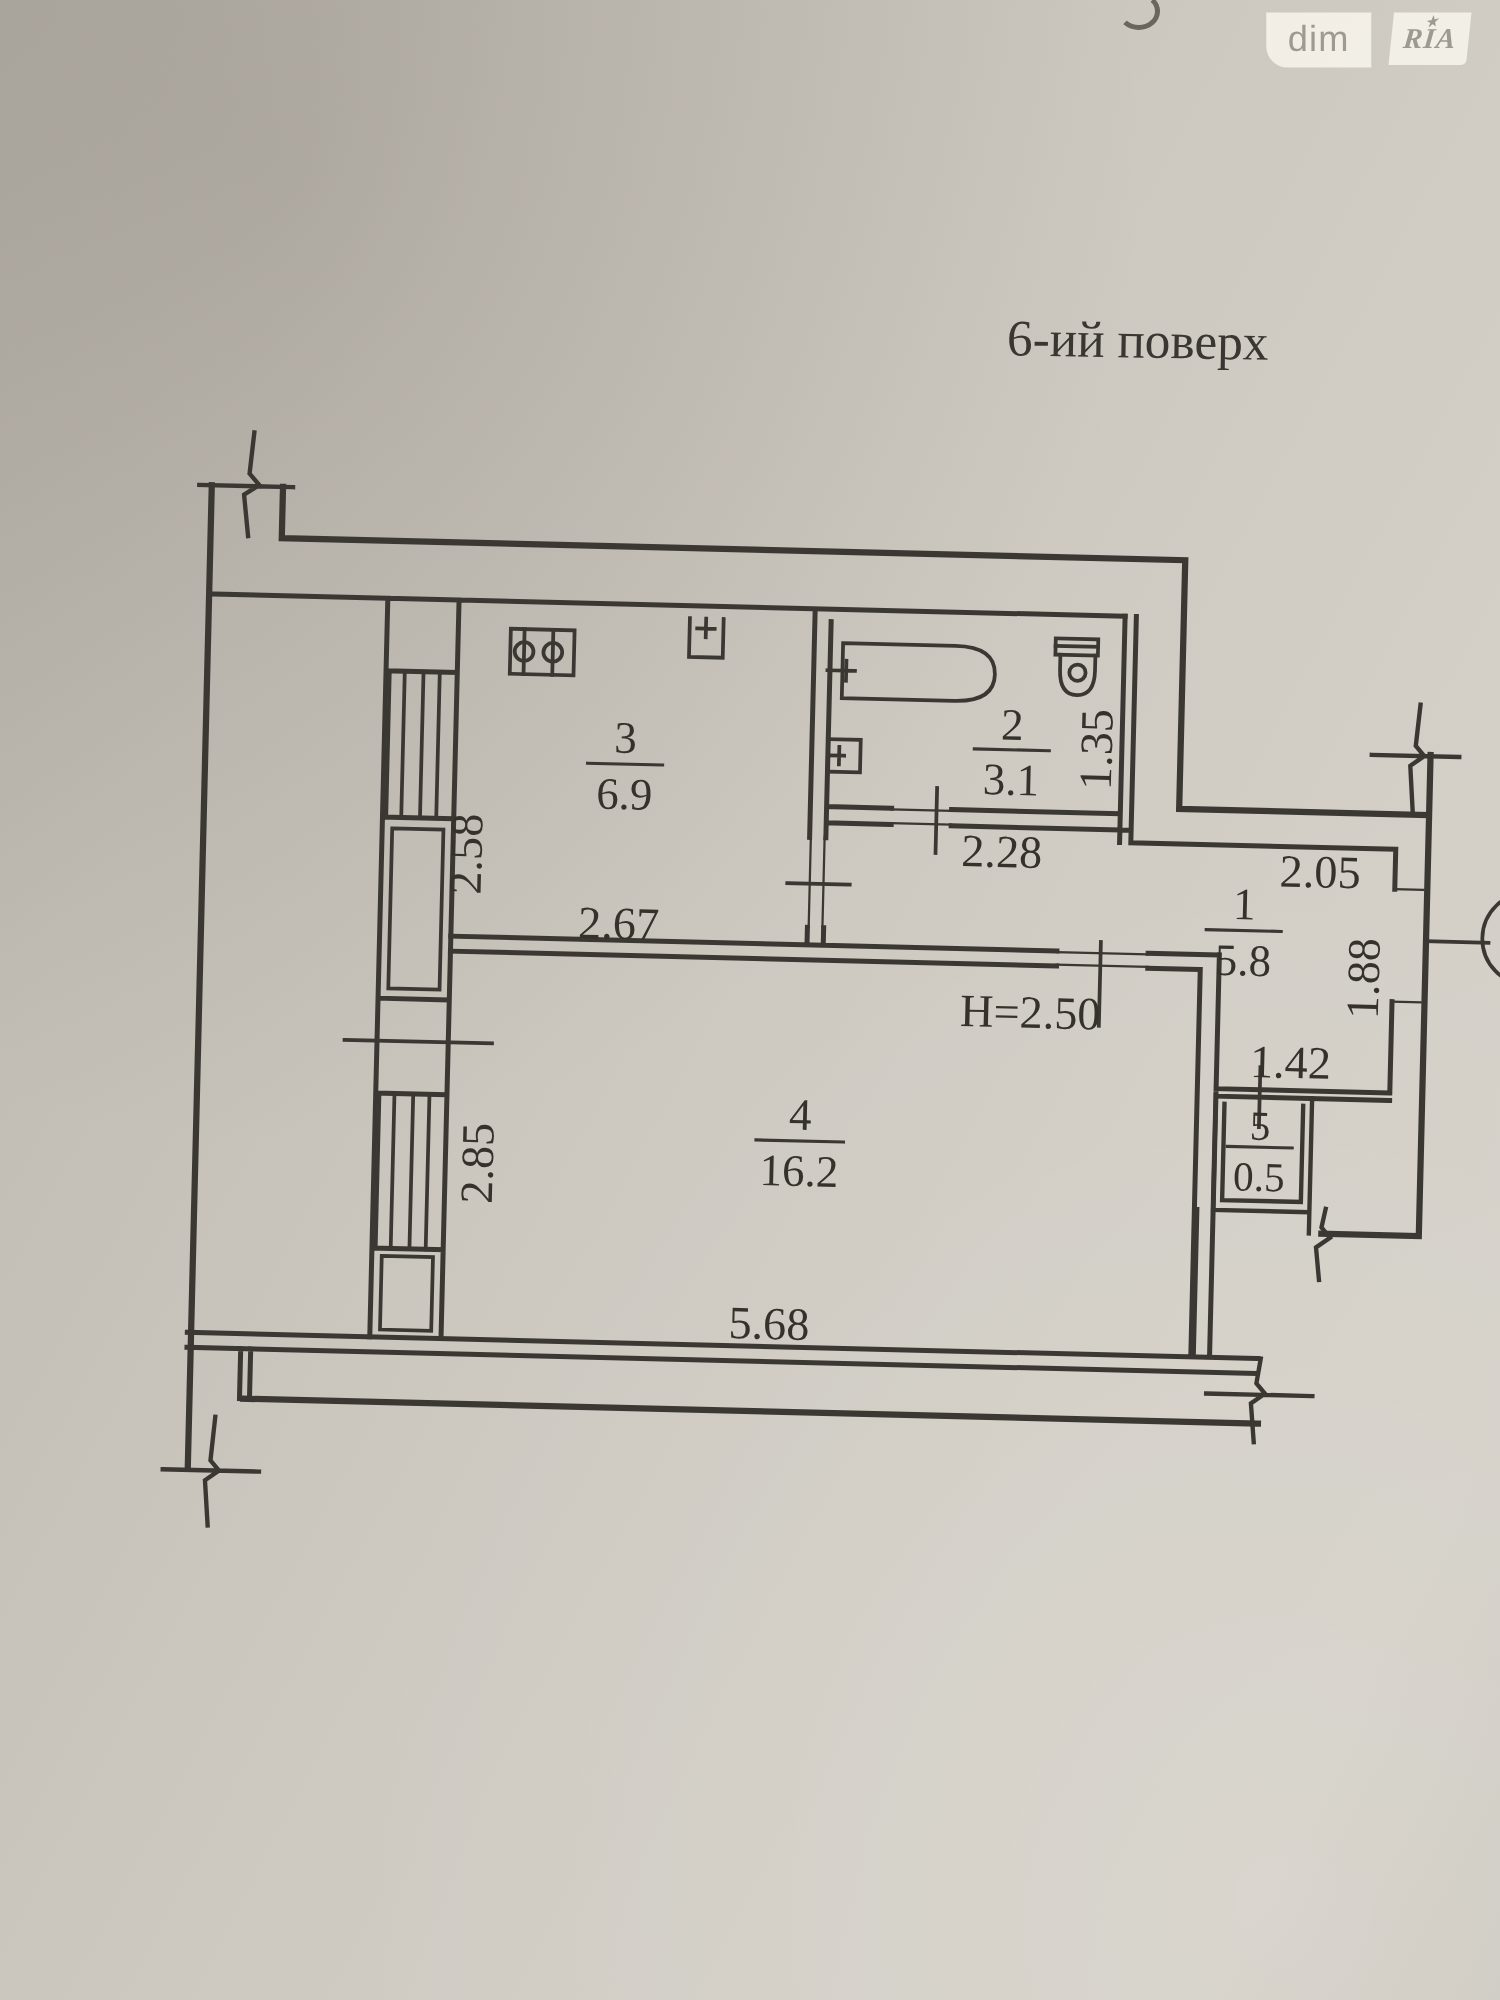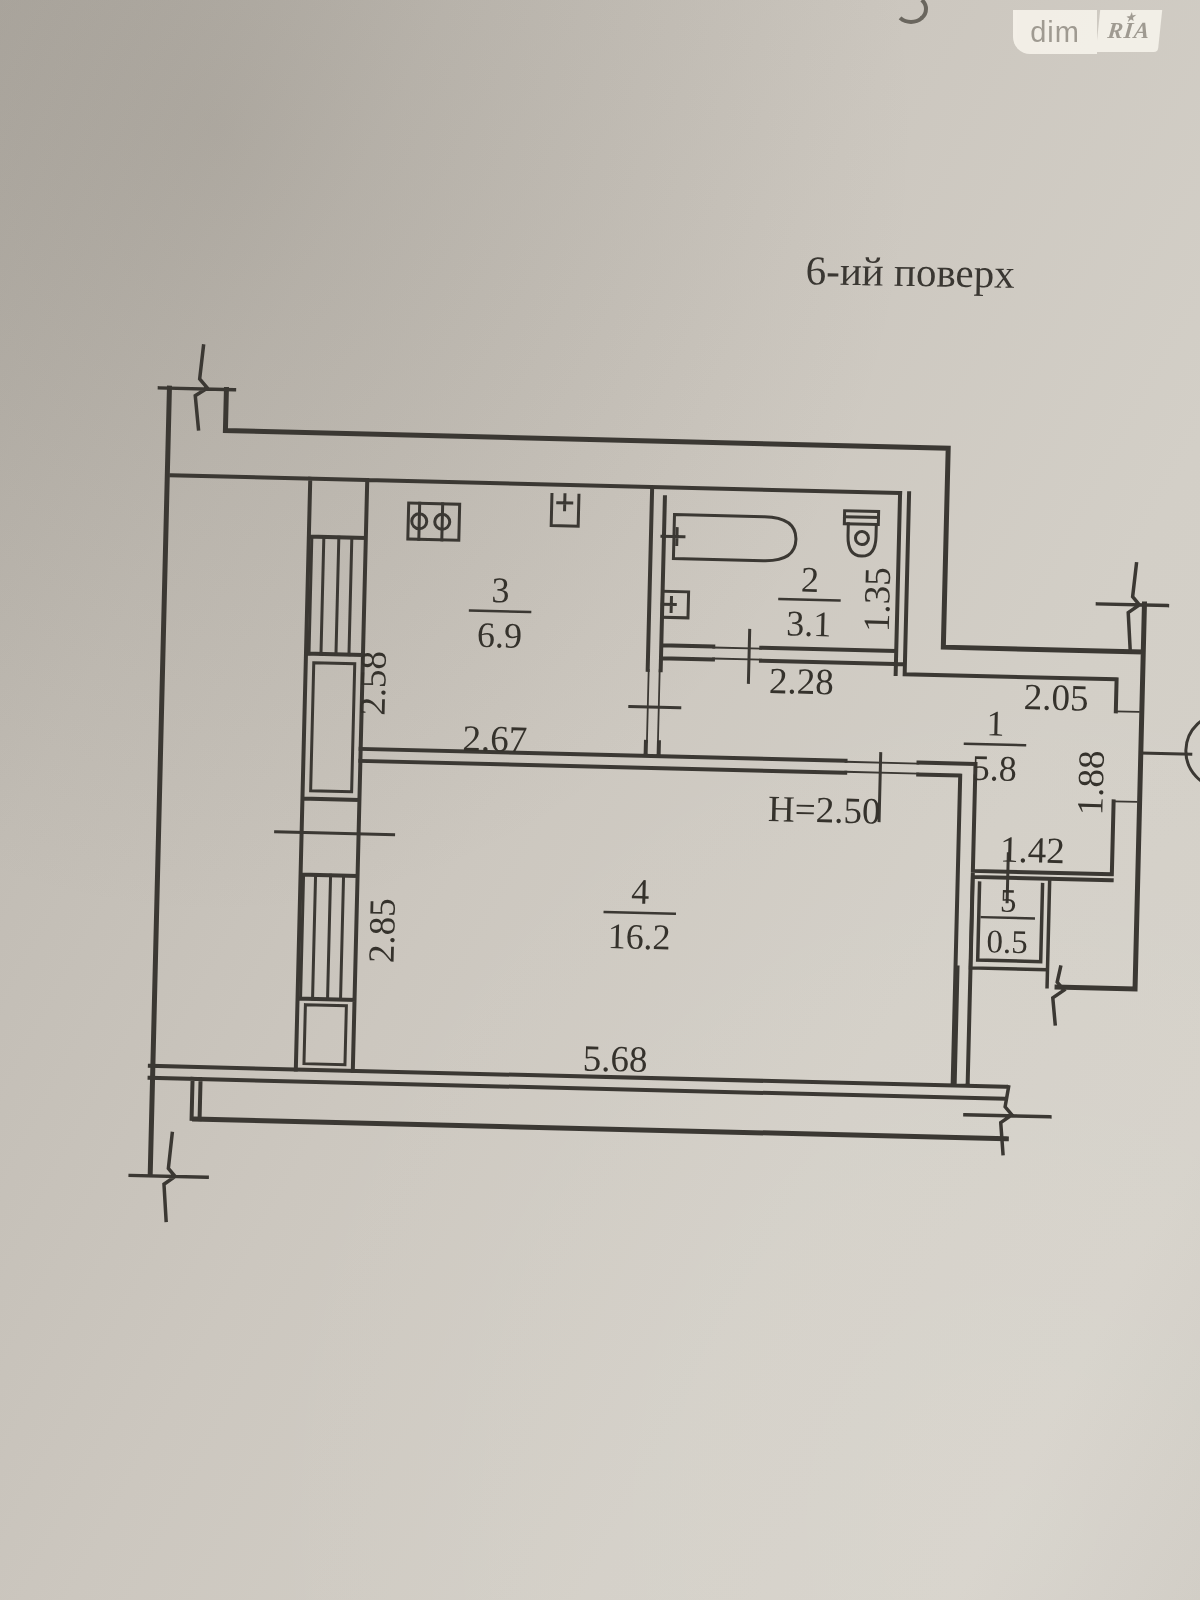--- a/index.html
+++ b/index.html
@@ -5,21 +5,21 @@
   html,body{margin:0;padding:0;}
   body{
     width:1200px;height:1600px;position:relative;overflow:hidden;
     font-family:"Liberation Serif","DejaVu Serif",serif;
     background:linear-gradient(118deg,#b2ada5 0%,#c2bdb5 22%,#ccc7bf 45%,#d3cfc7 70%,#d5d1c9 88%,#cecac2 100%);
   }
   .vignette{position:absolute;inset:0;pointer-events:none;
     background:radial-gradient(130% 110% at 18% 8%, rgba(90,84,74,0.16) 0%, rgba(0,0,0,0) 45%),
                radial-gradient(120% 100% at 85% 95%, rgba(255,255,250,0.10) 0%, rgba(0,0,0,0) 55%);}
   svg{position:absolute;left:0;top:0;}
-  .watermark{position:absolute;top:10px;left:1013px;display:flex;opacity:0.95;}
+  .watermark{position:absolute;top:10px;left:1013px;display:flex;opacity:0.95;gap:15px;}
   .wm-box{background:#f4f1e9;color:#9d988f;display:flex;align-items:center;justify-content:center;}
   .wm-dim{width:84px;height:44px;border-bottom-left-radius:17px;
     font-family:"Liberation Sans","DejaVu Sans",sans-serif;font-size:29px;letter-spacing:1px;}
   .wm-ria{width:62px;height:42px;margin-left:1px;border-bottom-right-radius:4px;position:relative;
     font-family:"Liberation Serif",serif;font-style:italic;font-weight:bold;font-size:23px;
     transform:skewX(-6deg);letter-spacing:1px;}
   .wm-star{position:absolute;top:1px;left:26px;font-size:11px;transform:rotate(-12deg);}
   .photo-artifact{position:absolute;top:-6px;left:894px;width:26px;height:22px;
     border:4px solid #4a463e;border-radius:50%;border-top-color:transparent;border-left-color:transparent;opacity:.75;}
 </style>

